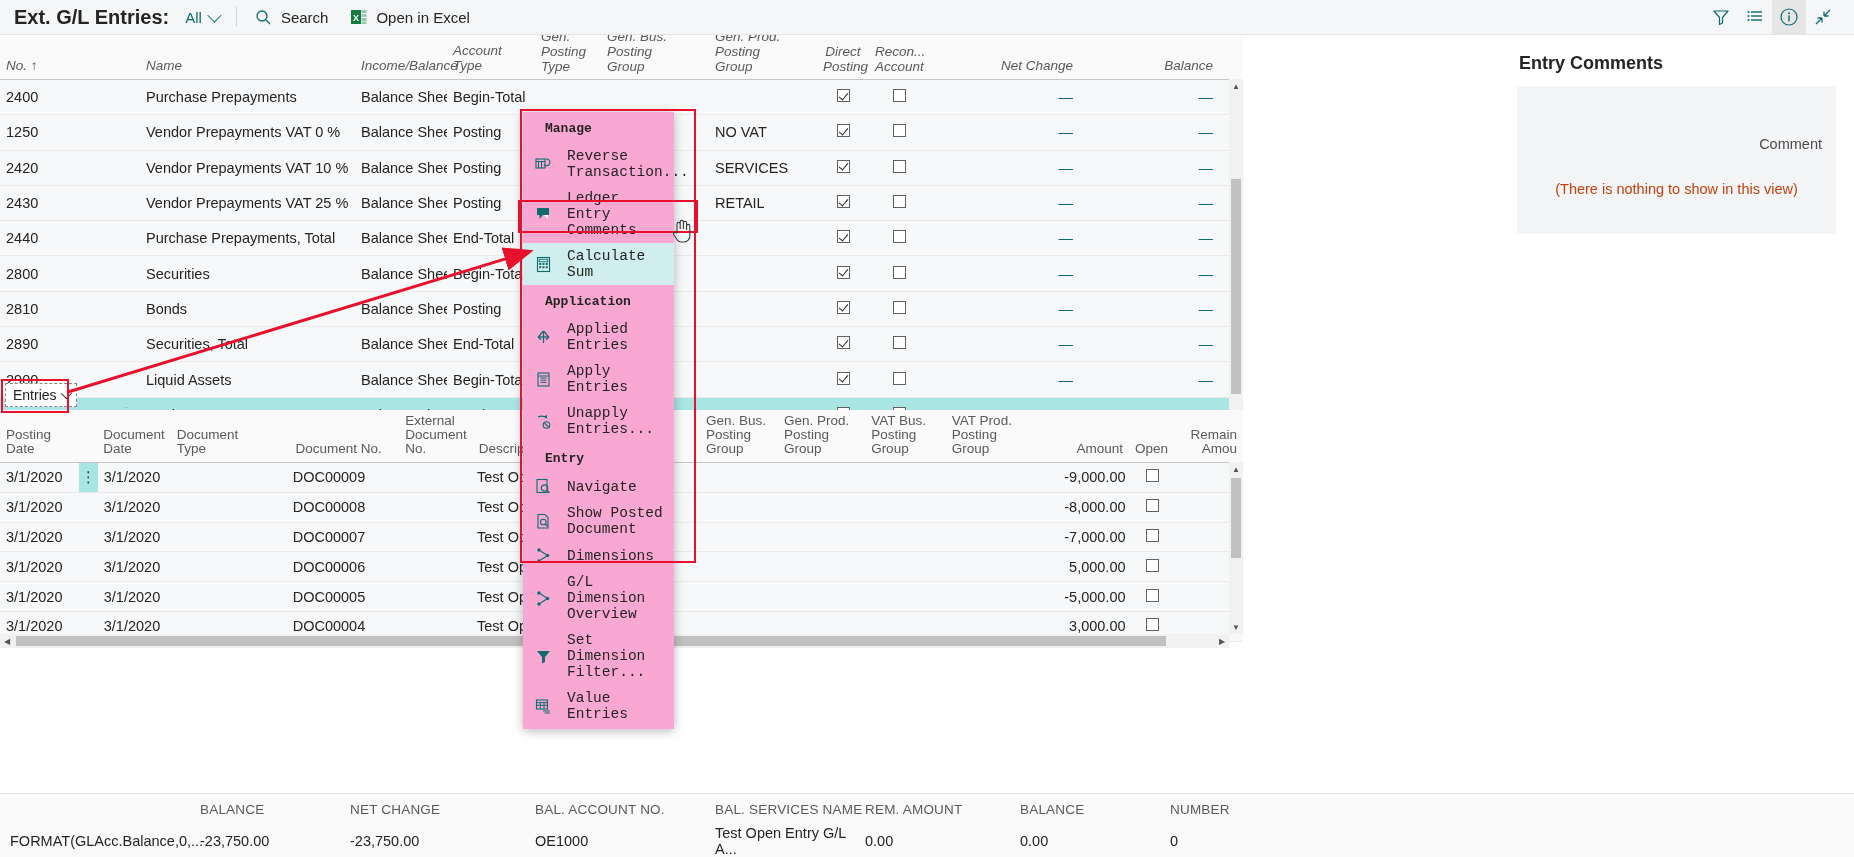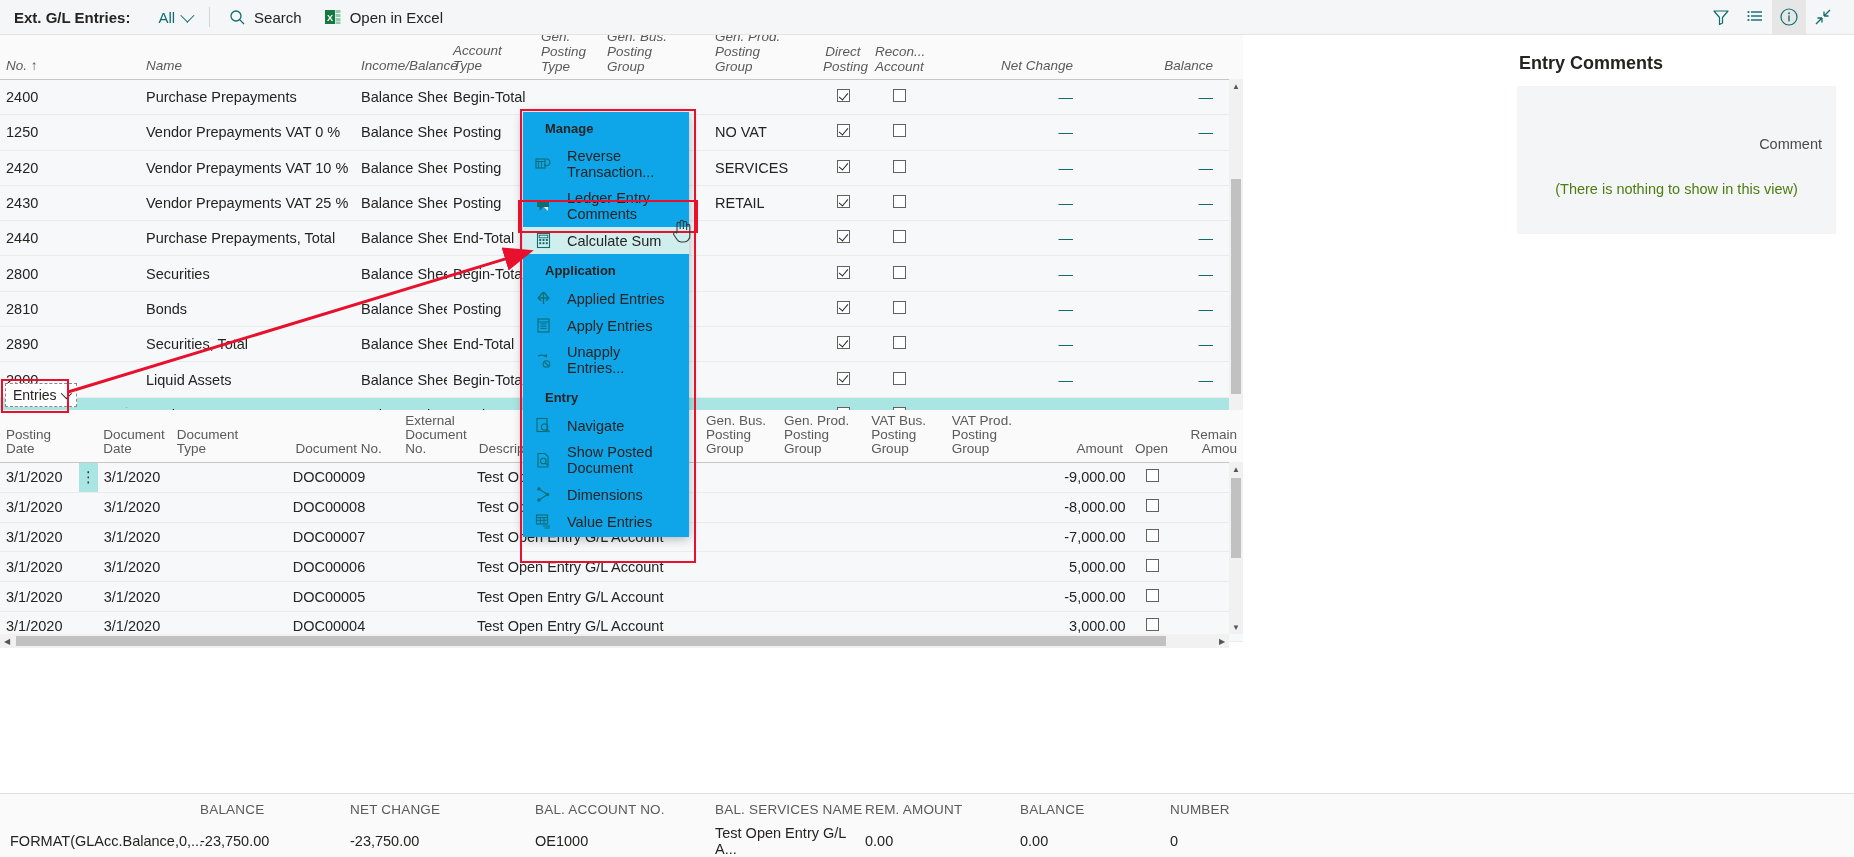--- a/index.html
+++ b/index.html
@@ -15,21 +15,21 @@
   
   .cmdbar{
     height:34px;
     background:#f5f6f8;
     display:flex;
     align-items:center;
     padding:0 14px;
     border-bottom:1px solid #e3e4e6;
     position:relative;
   }
-  .cmd-label{font-weight:bold;font-size:15px;color:#252423;margin-right:28px;}
+  .cmd-label{font-weight:bold;font-size:20px;color:#252423;margin-right:16px;}
   .cmd-filterval{color:#0f6c70;font-size:15px;display:flex;align-items:center;gap:6px;cursor:pointer;}
   .chev{display:inline-block;width:9px;height:9px;border-right:1.5px solid #0f6c70;border-bottom:1.5px solid #0f6c70;transform:rotate(45deg) translateY(-2px);}
   .vsep{width:1px;height:20px;background:#d4d4d4;margin:0 18px;}
   .cmd-item{display:flex;align-items:center;gap:8px;margin-right:22px;font-size:15px;color:#252423;cursor:pointer;}
   .cmd-item .ic{display:flex;align-items:center;justify-content:center;width:18px;height:18px;}
   .cmdbar-right{margin-left:auto;display:flex;align-items:center;gap:0px;}
   .cmdbar-right .ic-btn{width:34px;height:34px;display:flex;align-items:center;justify-content:center;cursor:pointer;}
   .ic-btn.active{background:#e6e6e6;}
   
   .grid-top{position:absolute;top:35px;left:0;width:1243px;height:425px;background:#fff;overflow:hidden;}
@@ -115,30 +115,31 @@
   .f-col3{width:180px;}
   .f-col4{width:150px;}
   .f-col5{width:155px;}
   .f-col6{width:150px;}
 
   
   .rpanel{position:absolute;right:0;top:35px;width:355px;height:560px;background:#fff;padding:0 18px;box-sizing:border-box;}
   .rtitle{font-weight:bold;font-size:18px;margin:18px 0 12px 2px;color:#252423;}
   .rbox{background:#f4f5f7;height:148px;position:relative;}
   .rbox .rhead{position:absolute;right:14px;top:50px;color:#4a4a4a;font-size:14.5px;}
-  .rbox .rempty{position:absolute;left:0;right:0;top:95px;text-align:center;color:#4d7c0f;font-size:14.5px;}
+  .rbox .rempty{position:absolute;left:0;right:0;top:95px;text-align:center;color:#c2410c;font-size:14.5px;}
 
   
   .menu{
-    position:absolute;left:523px;top:112px;width:166px;
-    background:#0ea5e9;
+    position:absolute;left:523px;top:112px;width:151px;
+    background:#f9a8d4;
     box-shadow:0 2px 10px rgba(0,0,0,.28);
     z-index:50;
     font-size:14.5px;
     padding-bottom:2px;
+    font-family:Liberation Mono, monospace;
   }
   .menu-border{position:absolute;left:520px;top:109px;width:172px;height:450px;border:2px solid #e8112d;z-index:52;pointer-events:none;}
   .m-group{font-weight:bold;font-size:13px;color:#252423;padding:9px 0 7px 22px;}
   .m-item{display:flex;align-items:center;gap:15px;padding:5px 8px 5px 12px;color:#252423;cursor:pointer;}
   .m-item .mic{width:17px;height:17px;display:flex;align-items:center;justify-content:center;flex:0 0 17px;}
   .m-item.hl{background:#cfeeed;}
   .m-hlbox{position:absolute;left:518px;top:200px;width:176px;height:29px;border:2px solid #e8112d;z-index:55;pointer-events:none;}
   .m-item.underline span.lbl{text-decoration:underline;}
 
   
@@ -689,20 +690,39 @@
           <circle cx="12.5" cy="8.5" r="1.8" fill="#0f6c70"></circle>
           <circle cx="4" cy="14" r="1.8" fill="#0f6c70"></circle>
           <path d="M5.5 4 L11 7.5 M5.5 13 L11 9.5" stroke="#0f6c70" stroke-width="1.2" fill="none"></path>
         </svg>
       </span>
       <span class="lbl">Dimensions</span>
     </div>
     <div class="m-item">
       <span class="mic">
         <svg width="17" height="17" viewBox="0 0 17 17">
+          <circle cx="4" cy="3" r="1.8" fill="#0f6c70"></circle>
+          <circle cx="12.5" cy="8.5" r="1.8" fill="#0f6c70"></circle>
+          <circle cx="4" cy="14" r="1.8" fill="#0f6c70"></circle>
+          <path d="M5.5 4 L11 7.5 M5.5 13 L11 9.5" stroke="#0f6c70" stroke-width="1.2" fill="none"></path>
+        </svg>
+      </span>
+      <span class="lbl">G/L Dimension Overview</span>
+    </div>
+    <div class="m-item">
+      <span class="mic">
+        <svg width="17" height="17" viewBox="0 0 17 17">
+          <path d="M2 3h13l-5 6v5l-3 1.5V9z" fill="#0f6c70"></path>
+        </svg>
+      </span>
+      <span class="lbl">Set Dimension Filter...</span>
+    </div>
+    <div class="m-item">
+      <span class="mic">
+        <svg width="17" height="17" viewBox="0 0 17 17">
           <rect x="1.5" y="2" width="11" height="9" fill="none" stroke="#0f6c70" stroke-width="1.1"></rect>
           <line x1="1.5" y1="4.6" x2="12.5" y2="4.6" stroke="#0f6c70" stroke-width="1"></line>
           <line x1="1.5" y1="7.3" x2="12.5" y2="7.3" stroke="#0f6c70" stroke-width="1"></line>
           <line x1="5.3" y1="4.6" x2="5.3" y2="11" stroke="#0f6c70" stroke-width="1"></line>
           <line x1="9" y1="4.6" x2="9" y2="11" stroke="#0f6c70" stroke-width="1"></line>
           <line x1="8" y1="13" x2="15" y2="13" stroke="#0f6c70" stroke-width="1"></line>
           <line x1="9.5" y1="15" x2="15" y2="15" stroke="#0f6c70" stroke-width="1"></line>
         </svg>
       </span>
       <span class="lbl">Value Entries</span>

